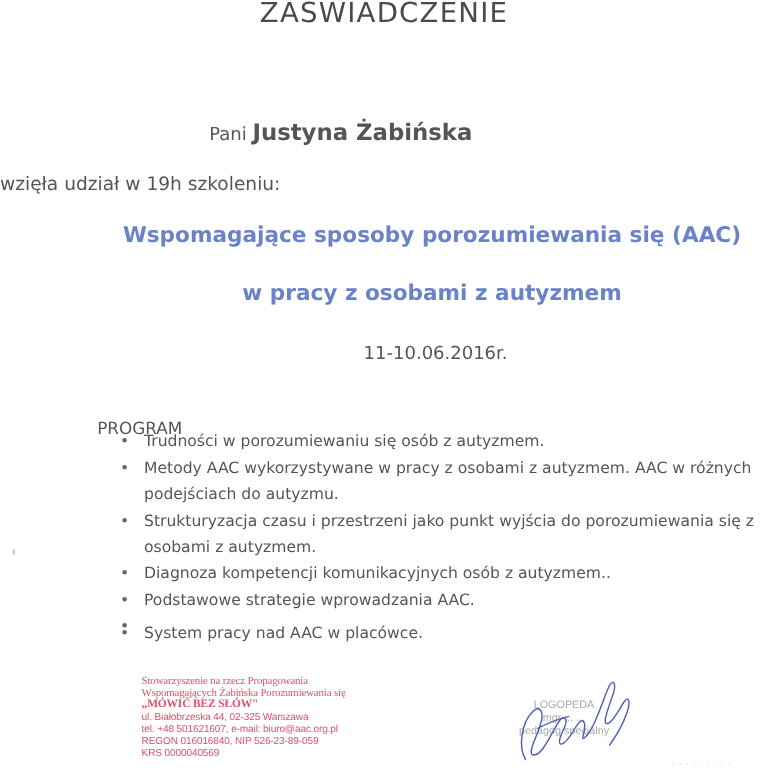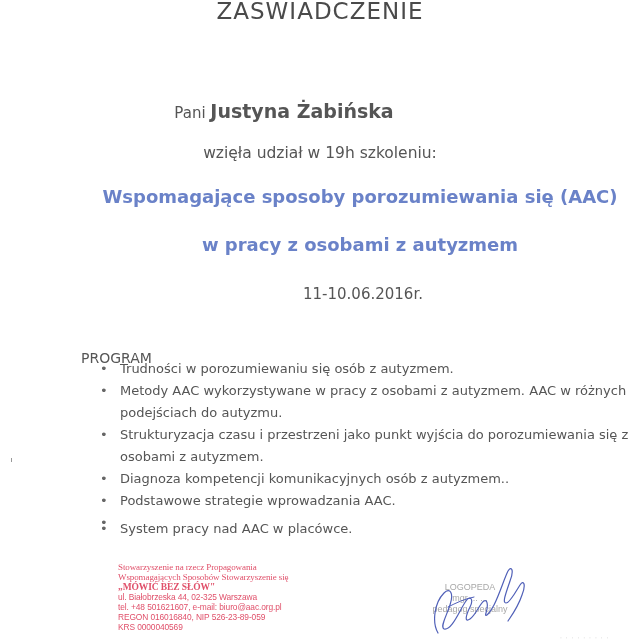--- a/index.html
+++ b/index.html
@@ -30,21 +30,20 @@
       font-size: 15px;
       color: #555;
     }
     .recipient .name {
       font-size: 19px;
       font-weight: bold;
       color: #555;
     }
     .participation {
       left: 0; width: 640px; top: 144px;
-      text-align: center;
       font-size: 15.5px;
       color: #555;
     }
     .course-line1 {
       left: 0; width: 720px; top: 186px;
       text-align: center;
       font-size: 18px;
       font-weight: bold;
       color: #6a82c8;
     }
@@ -178,21 +177,21 @@
     <span class="bullet">•</span>
   </li>
   <li class="gap-top">
     <span class="bullet">•</span>
     <span class="text">System pracy nad AAC w placówce.</span>
   </li>
 </ul>
 
 <div class="abs stamp">
   <div class="l1">Stowarzyszenie na rzecz Propagowania</div>
-  <div class="l2">Wspomagających Sposobów Stowarzyszenie się</div>
+  <div class="l2">Wspomagających Żabińska Porozumiewania się</div>
   <div class="org-name">„MÓWIĆ BEZ SŁÓW"</div>
   <div>ul. Białobrzeska 44, 02-325 Warszawa</div>
   <div>tel. +48 501621607, e-mail: biuro@aac.org.pl</div>
   <div>REGON 016016840, NIP 526-23-89-059</div>
   <div>KRS 0000040569</div>
 </div>
 
 <div class="abs signature-stamp">
   <div>LOGOPEDA</div>
   <div>mgr ... ...</div>

